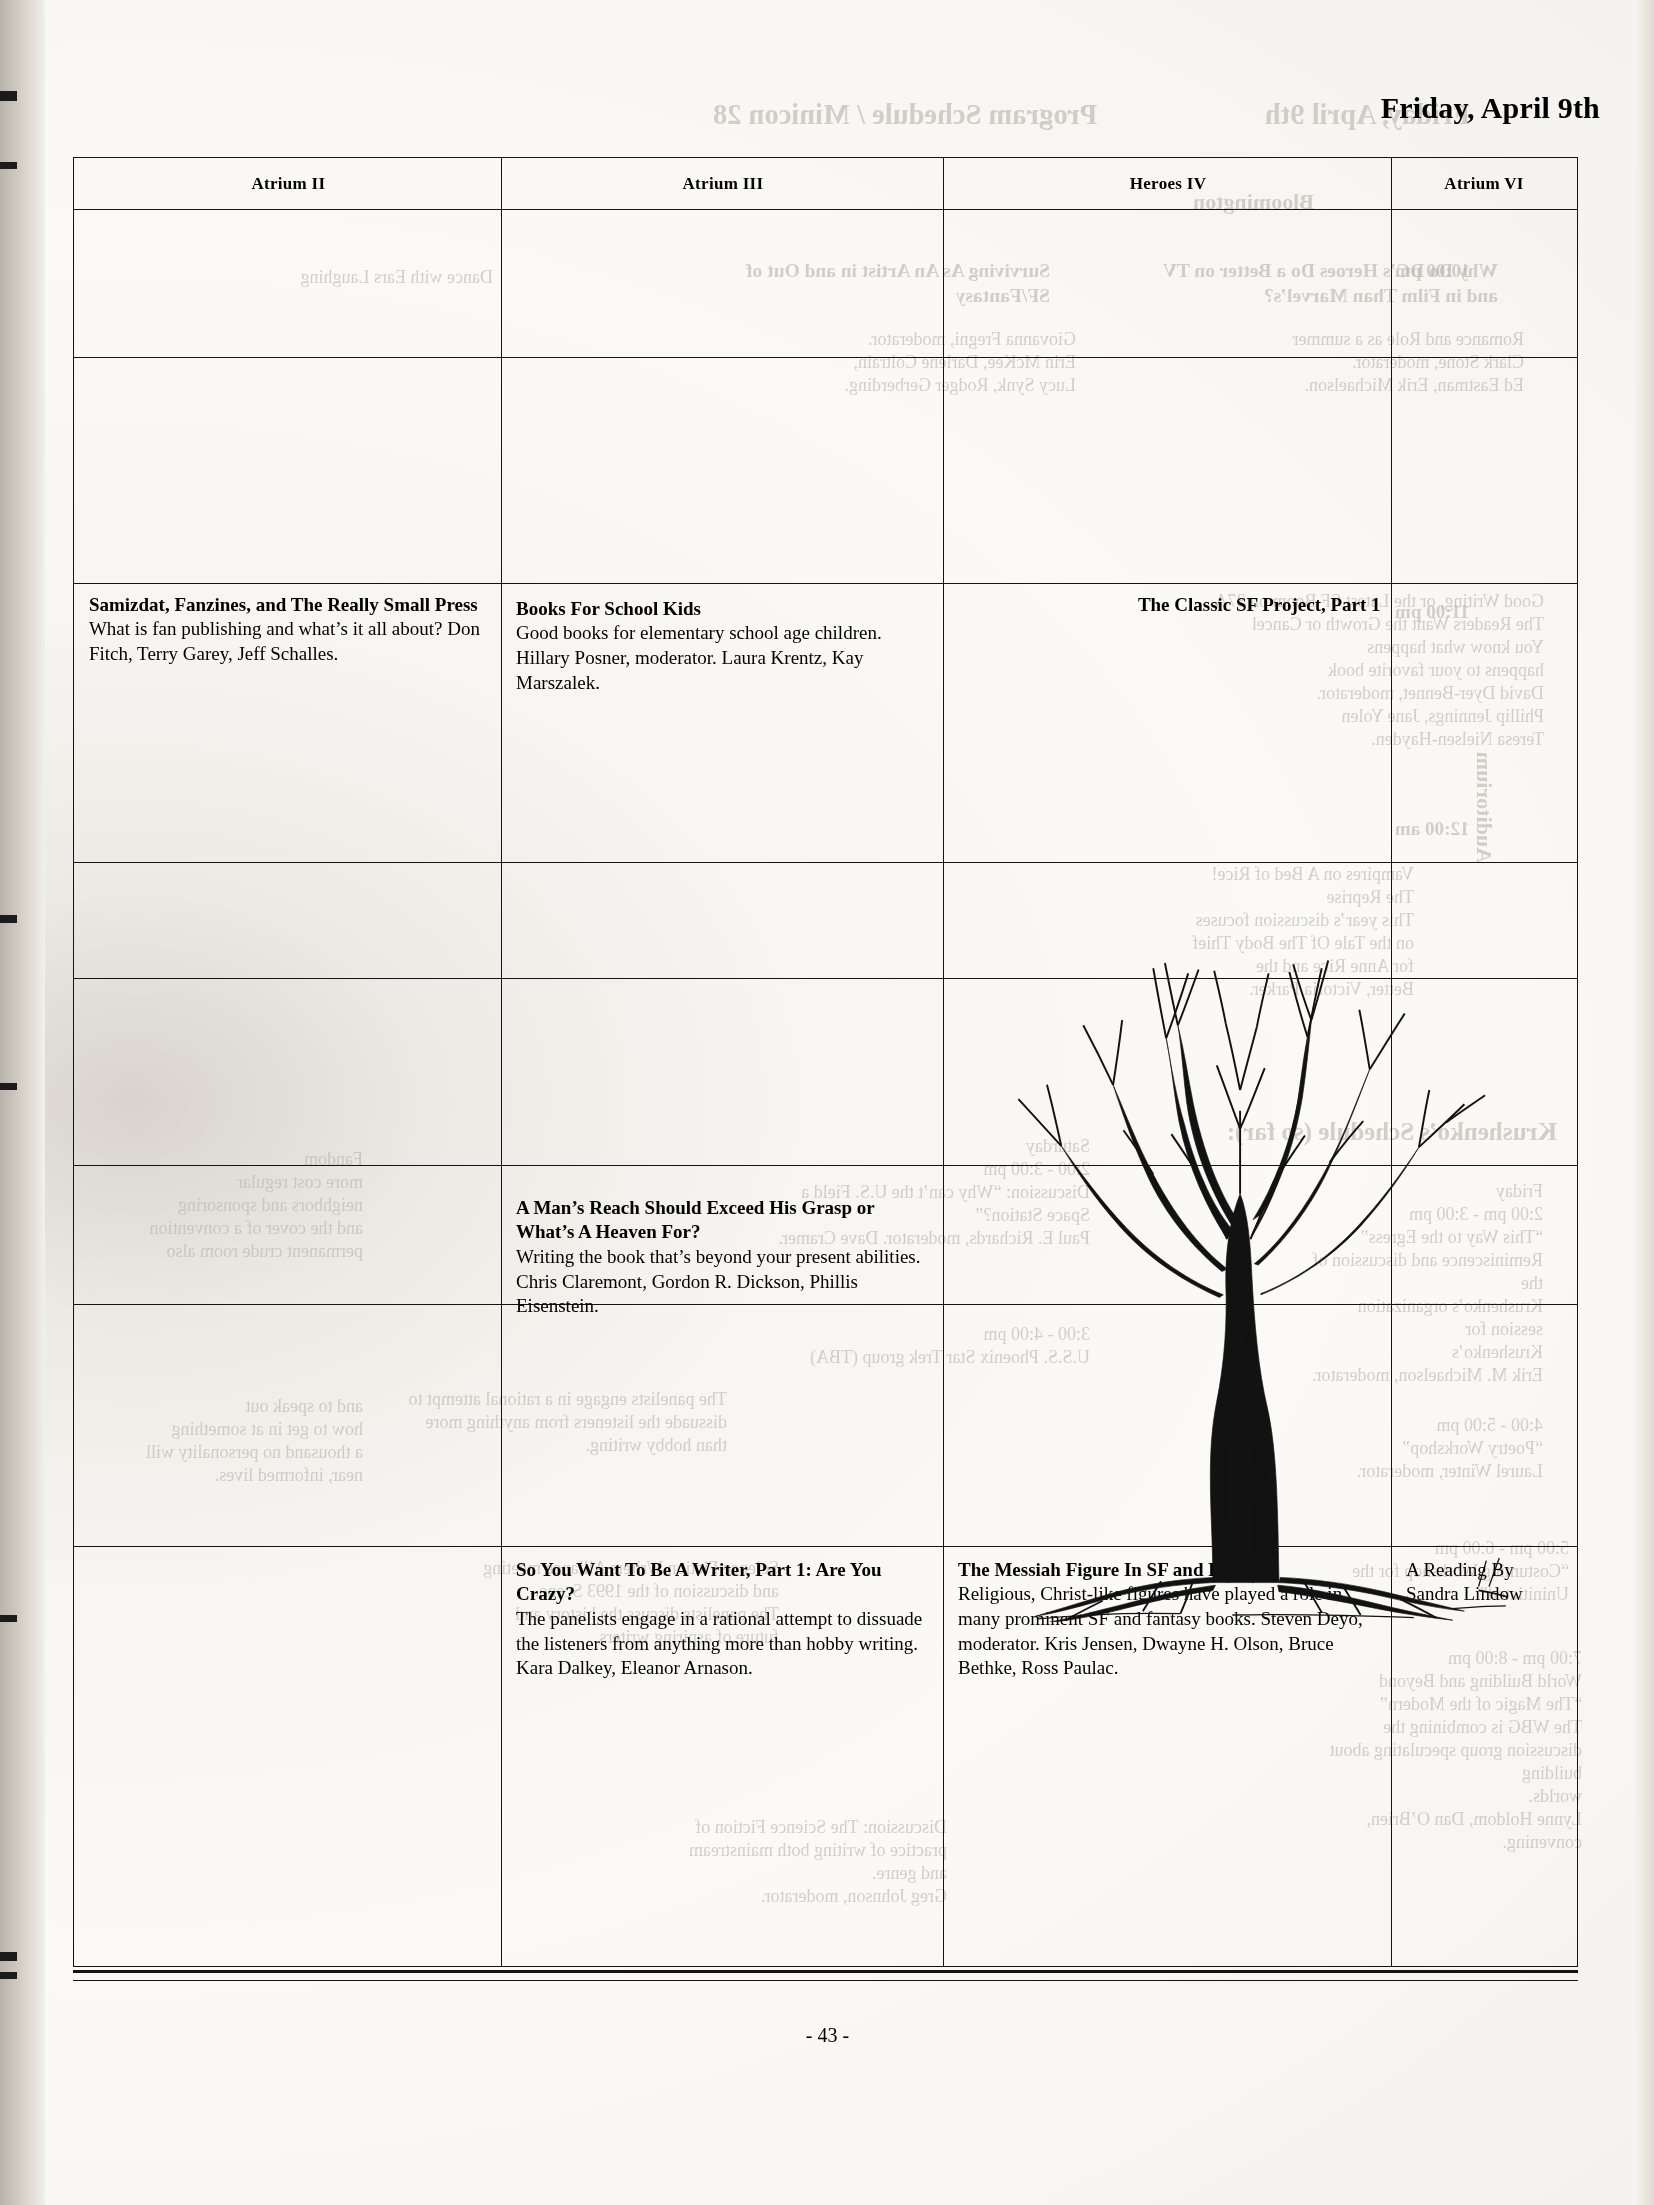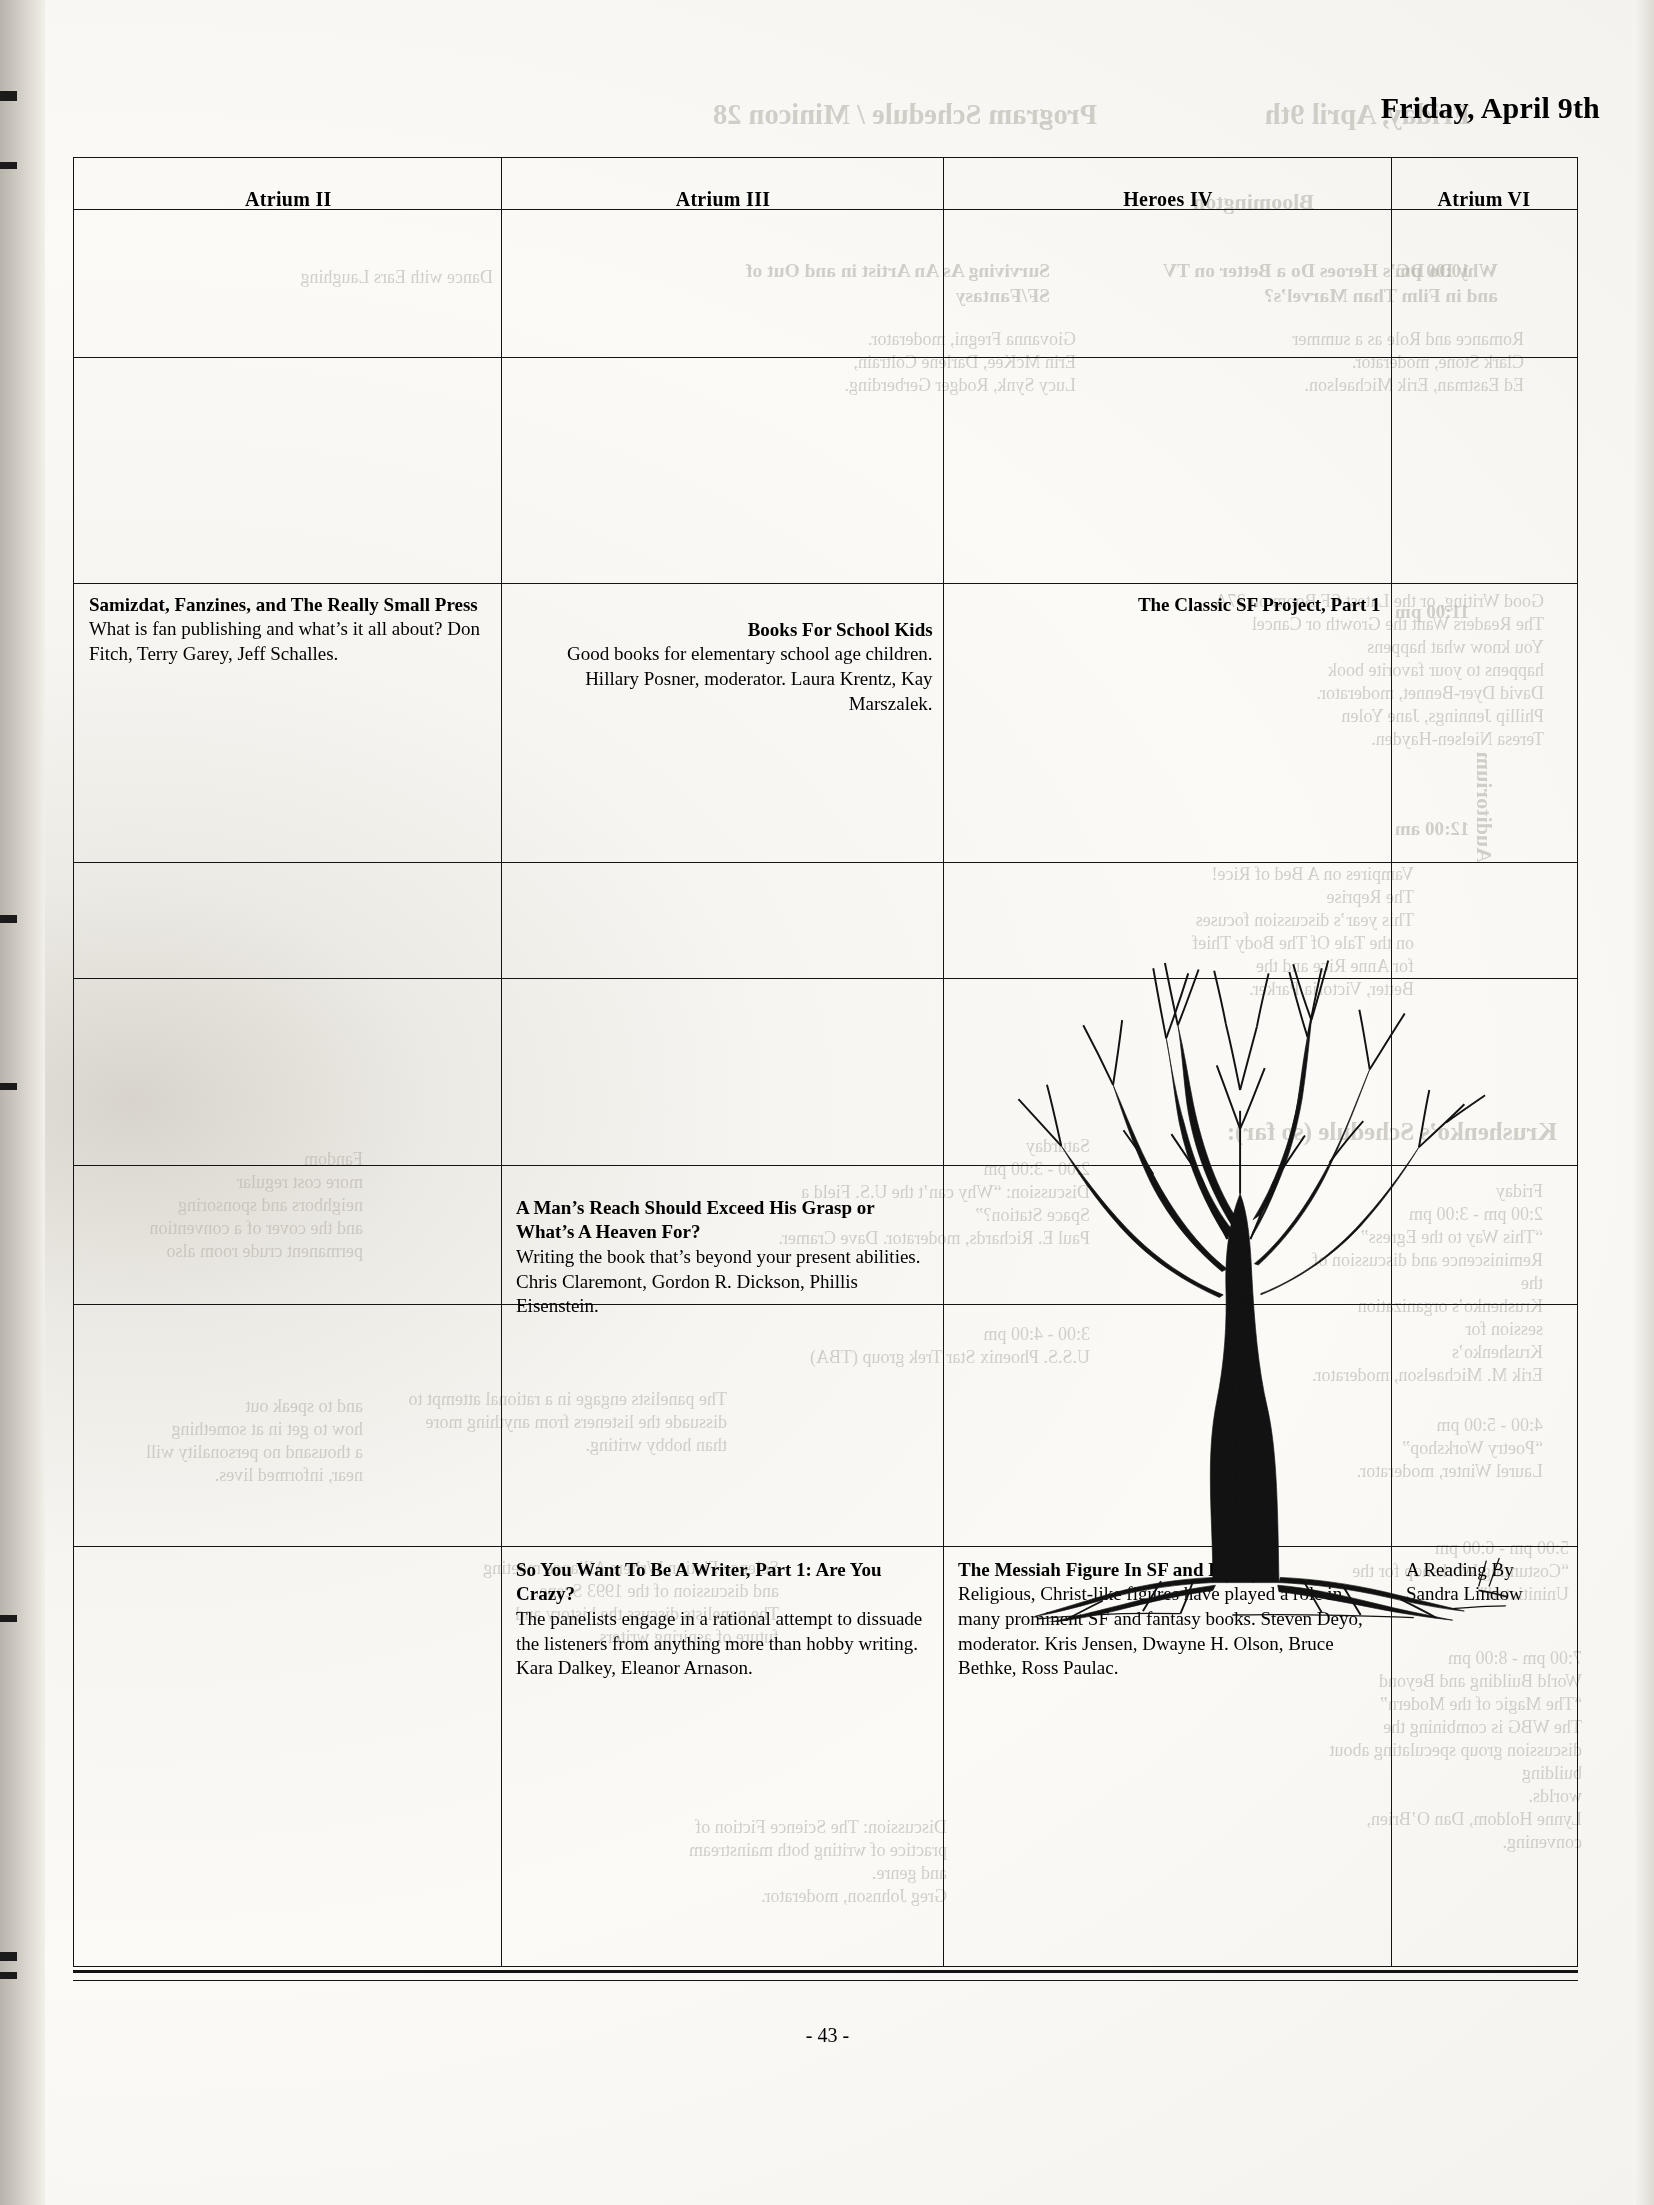--- a/index.html
+++ b/index.html
@@ -90,26 +90,26 @@
     border-left: 1.9px solid #141414;
   }
   .hline {
     position: absolute;
     left: 0; right: 0;
     border-top: 1.3px solid #141414;
   }
 
   .col-head {
     position: absolute;
-    top: 16px;
+    top: 0;
     height: 51px;
     line-height: 51px;
     text-align: center;
     font-weight: bold;
-    font-size: 20px;
+    font-size: 17px;
     letter-spacing: 0.3px;
   }
 
   .cell {
     position: absolute;
     box-sizing: border-box;
     padding: 6.5px 10.4px 0 13px;
     font-size: 19px;
     line-height: 1.3;
   }
@@ -276,21 +276,21 @@
     <div class="col-head" style="left:1319px; width:182px;">Atrium VI</div>
 
 
     <div class="cell" style="left:1.9px; top:428px; width:425px;">
       <span class="t">Samizdat, Fanzines, and The Really Small Press</span>
       <span class="d">What is fan publishing and what’s it all about?
 Don Fitch, Terry Garey,
 Jeff Schalles.</span>
     </div>
 
-    <div class="cell" style="left:429px; top:453px; width:440px;text-align:right;">
+    <div class="cell" style="left:429px; top:432px; width:440px;">
       <span class="t">Books For School Kids</span>
       <span class="d">Good books for elementary school age children.
 Hillary Posner, moderator.
 Laura Krentz, Kay Marszalek.</span>
     </div>
 
     <div class="cell" style="left:871px; top:428px; width:446px;text-align:right;">
       <span class="t">The Classic SF Project, Part 1</span>
     </div>
 

